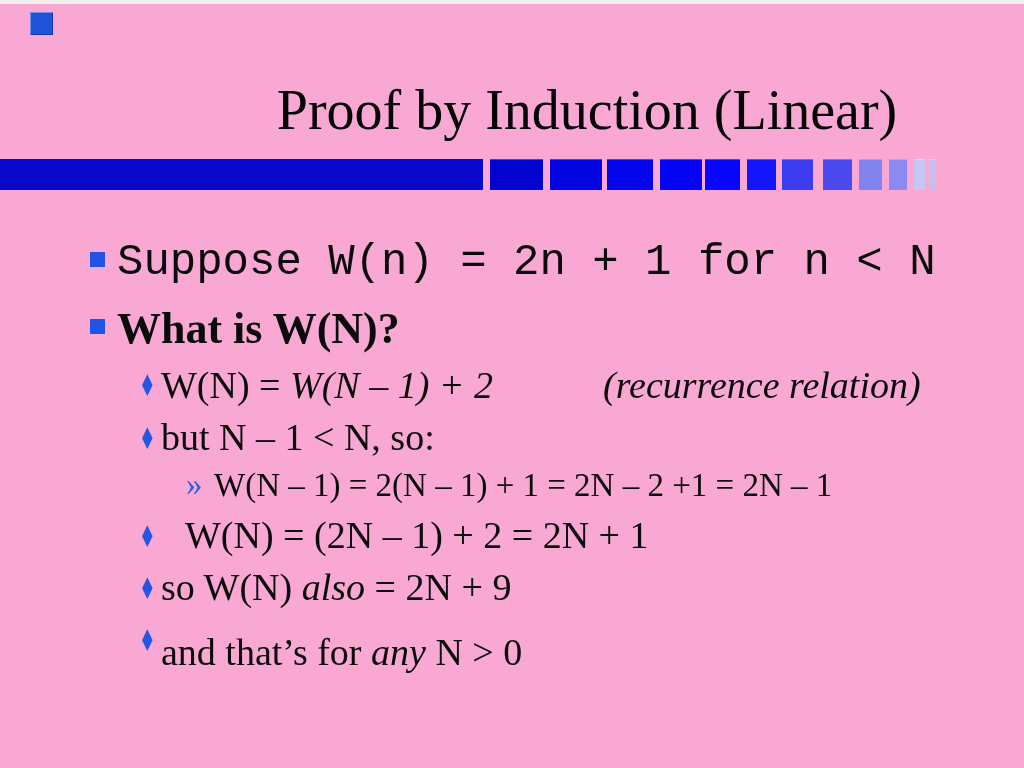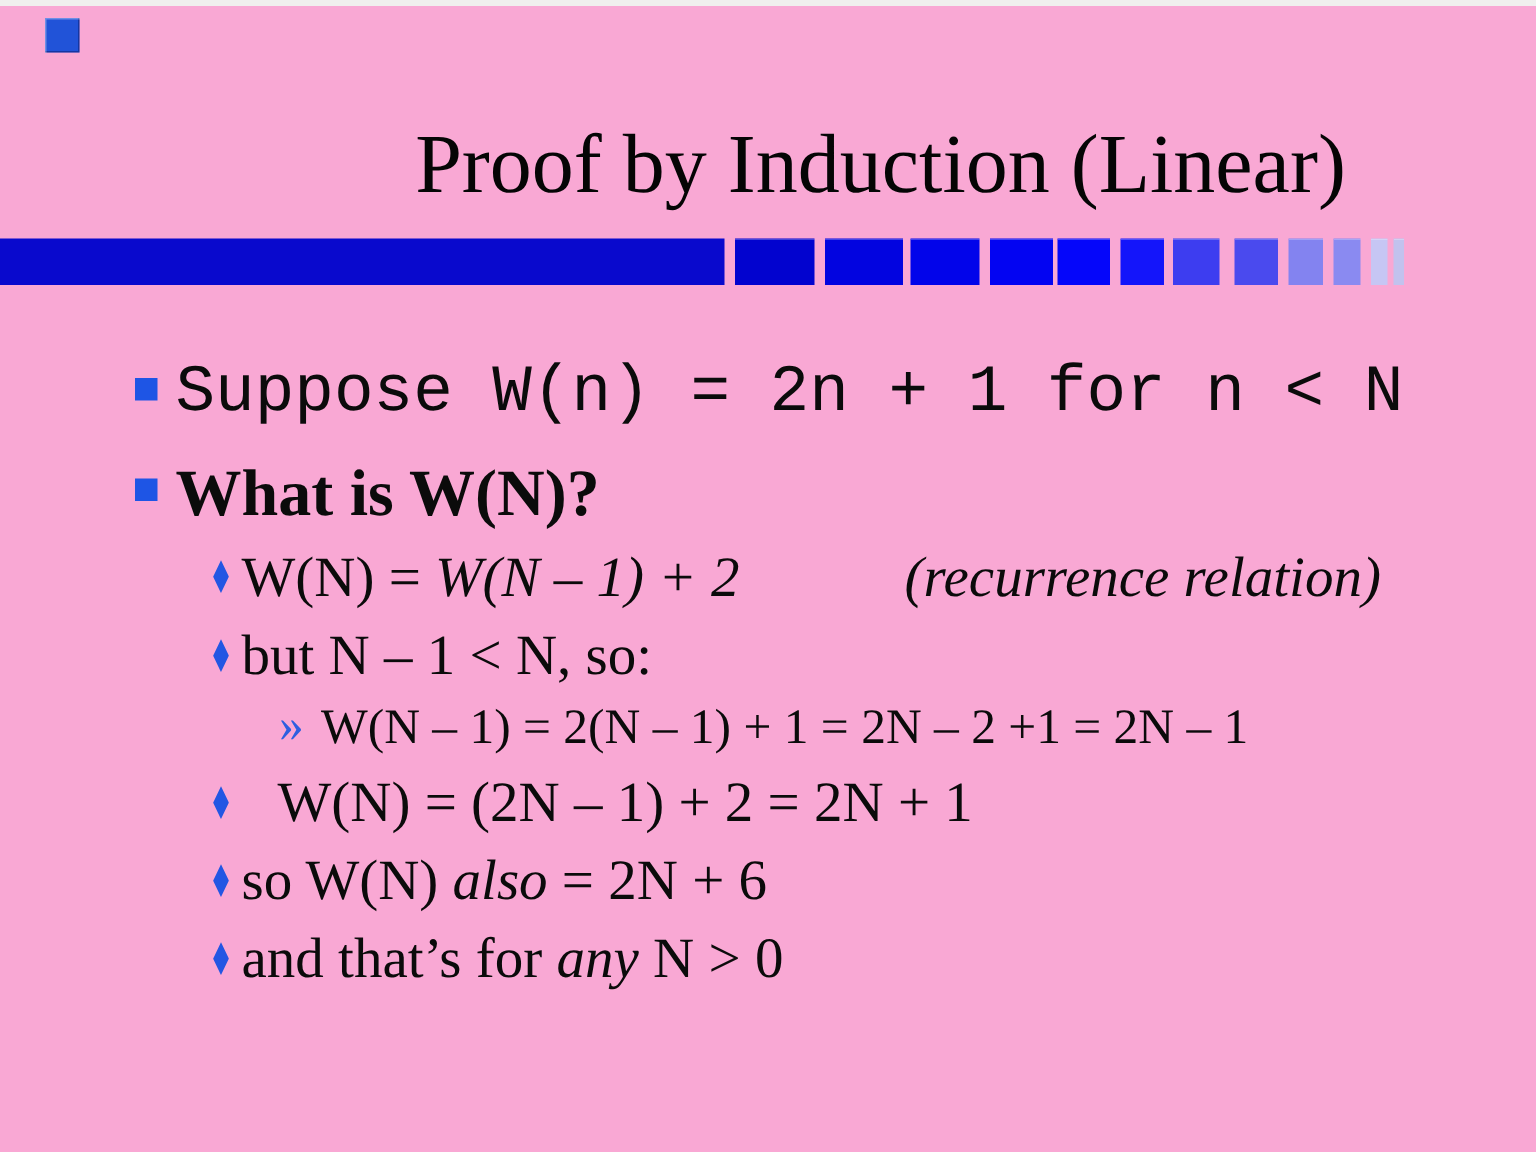--- a/index.html
+++ b/index.html
@@ -131,21 +131,21 @@
     <span class="txt" style="left:214px;">W(N – 1) = 2(N – 1) + 1 = 2N – 2 +1 = 2N – 1</span>
   </div>
 
   <div class="row lvl2" style="top:509px;">
     <span class="dia-bullet" style="left: 139px; top: 9px; color: rgb(35, 86, 227);">♦</span>
     <span class="txt" style="left:161px;margin-left:24px;">W(N) = (2N – 1) + 2 = 2N + 1</span>
   </div>
 
   <div class="row lvl2" style="top:561px;">
     <span class="dia-bullet" style="left: 139px; top: 9px; color: rgb(35, 86, 227);">♦</span>
-    <span class="txt" style="left:161px;"><span>so W(N) </span><span class="it">also</span><span> = 2N + 6</span></span>
+    <span class="txt" style="left:161px;"><span>so W(N) </span><span class="it">also</span><span> = 2N + 9</span></span>
   </div>
 
   <div class="row lvl2" style="top:613px;">
     <span class="dia-bullet" style="left: 139px; top: 9px; color: rgb(35, 86, 227);">♦</span>
-    <span class="txt" style="left:161px;"><span>and that’s for </span><span class="it">any</span><span> N &gt; 0</span></span>
+    <span class="txt" style="left:161px;margin-top:13px;"><span>and that’s for </span><span class="it">any</span><span> N &gt; 0</span></span>
   </div>
 
 </div>
 
 </body></html>

